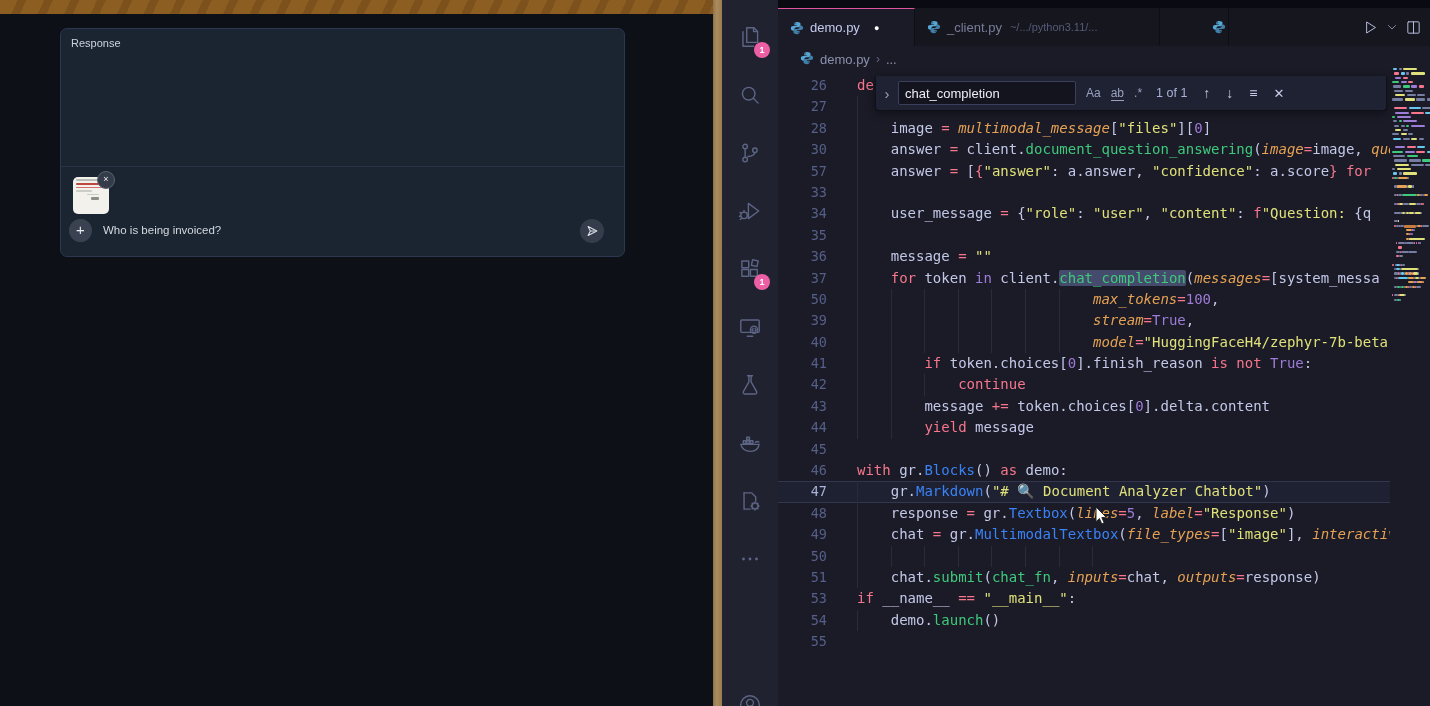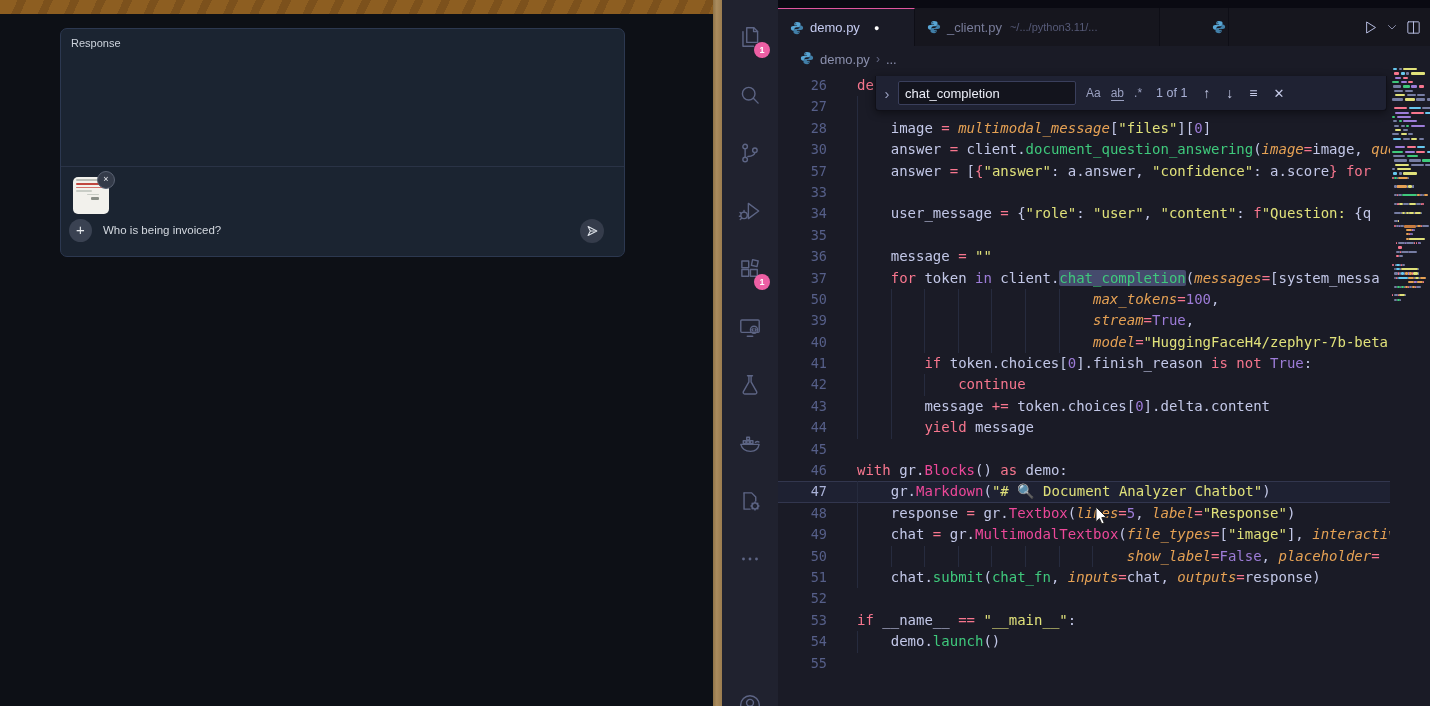--- a/index.html
+++ b/index.html
@@ -65,21 +65,21 @@
   .code-area{position:absolute;left:0;top:72px;right:40px;bottom:0;overflow:hidden;padding-top:3px;}
   .cline{position:relative;height:21.4px;cursor:text;}
   .cline.cur{background:#1e2132;box-shadow:inset 0 1px 0 #32364e,inset 0 -1px 0 #32364e;}
   .ln{position:absolute;left:0;top:0;width:49px;text-align:right;color:#565f89;
     font:13.5px/21.4px "DejaVu Sans Mono",monospace;}
   .cline.cur .ln{color:#aab2d8;}
   .lcode{position:absolute;left:79px;top:0;white-space:pre;
     font:14px/21.4px "DejaVu Sans Mono",monospace;}
   .gd{position:absolute;top:0;bottom:0;width:1px;background:#262b3e;}
   .tk-w{color:#c3c8e8}.tk-k{color:#f7768e}.tk-p{color:#9d7cd8}.tk-s{color:#e0e17a}
-  .tk-f{color:#3fc97c}.tk-c{color:#ec4899}
+  .tk-f{color:#3fc97c}.tk-c{color:#3b82f6}
   .tk-o{color:#e5a154;font-style:italic}
   .tk-m{color:#3fc97c;background:#454b6d;border-radius:2px;}
   
   .find{position:absolute;left:97px;top:76px;width:510px;height:34px;background:#1f2233;
     border:1px solid #101018;border-top:none;border-radius:0 0 4px 4px;z-index:6;
     box-shadow:0 2px 8px rgba(0,0,0,.45);display:flex;align-items:center;color:#c6cbe8;}
   .find .chev{width:22px;text-align:center;font-size:15px;color:#9aa0c0;cursor:pointer;}
   .find-input{display:flex;align-items:center;width:178px;height:24px;background:#13141d;
     border:1px solid #3a3f5c;border-radius:2px;padding:0 6px;box-sizing:border-box;}
   .find-input .q{font-size:13px;color:#eceef8;font-family:"Liberation Sans",sans-serif;}
@@ -402,30 +402,25 @@
           <div class="cline">
             <i class="gd" style="left: 79px;"></i>
             <i class="gd" style="left: 112.6px;"></i>
             <i class="gd" style="left: 146.2px;"></i>
             <i class="gd" style="left: 179.8px;"></i>
             <i class="gd" style="left: 213.4px;"></i>
             <i class="gd" style="left: 247px;"></i>
             <i class="gd" style="left: 280.6px;"></i>
             <i class="gd" style="left: 314.2px;"></i>
             <span class="ln">50</span>
-            <span class="lcode"><span class="tk-w">                                </span><span class="tk-o">show_label</span><span class="tk-k">=</span><span class="tk-p">False</span><span class="tk-w">, </span><span class="tk-o">placeholder</span><span class="tk-k">=</span></span>
           </div>
           <div class="cline">
             <i class="gd" style="left: 79px;"></i>
             <span class="ln">51</span>
             <span class="lcode"><span class="tk-w">    chat.</span><span class="tk-f">submit</span><span class="tk-w">(</span><span class="tk-f">chat_fn</span><span class="tk-w">, </span><span class="tk-o">inputs</span><span class="tk-k">=</span><span class="tk-w">chat, </span><span class="tk-o">outputs</span><span class="tk-k">=</span><span class="tk-w">response)</span></span>
-          </div>
-          <div class="cline">
-            <span class="ln">52</span>
-            <span class="lcode"></span>
           </div>
           <div class="cline">
             <span class="ln">53</span>
             <span class="lcode"><span class="tk-k">if</span><span class="tk-w"> __name__ </span><span class="tk-k">== </span><span class="tk-s">"__main__"</span><span class="tk-w">:</span></span>
           </div>
           <div class="cline">
             <i class="gd" style="left: 79px;"></i>
             <span class="ln">54</span>
             <span class="lcode"><span class="tk-w">    demo.</span><span class="tk-f">launch</span><span class="tk-w">()</span></span>
           </div>

